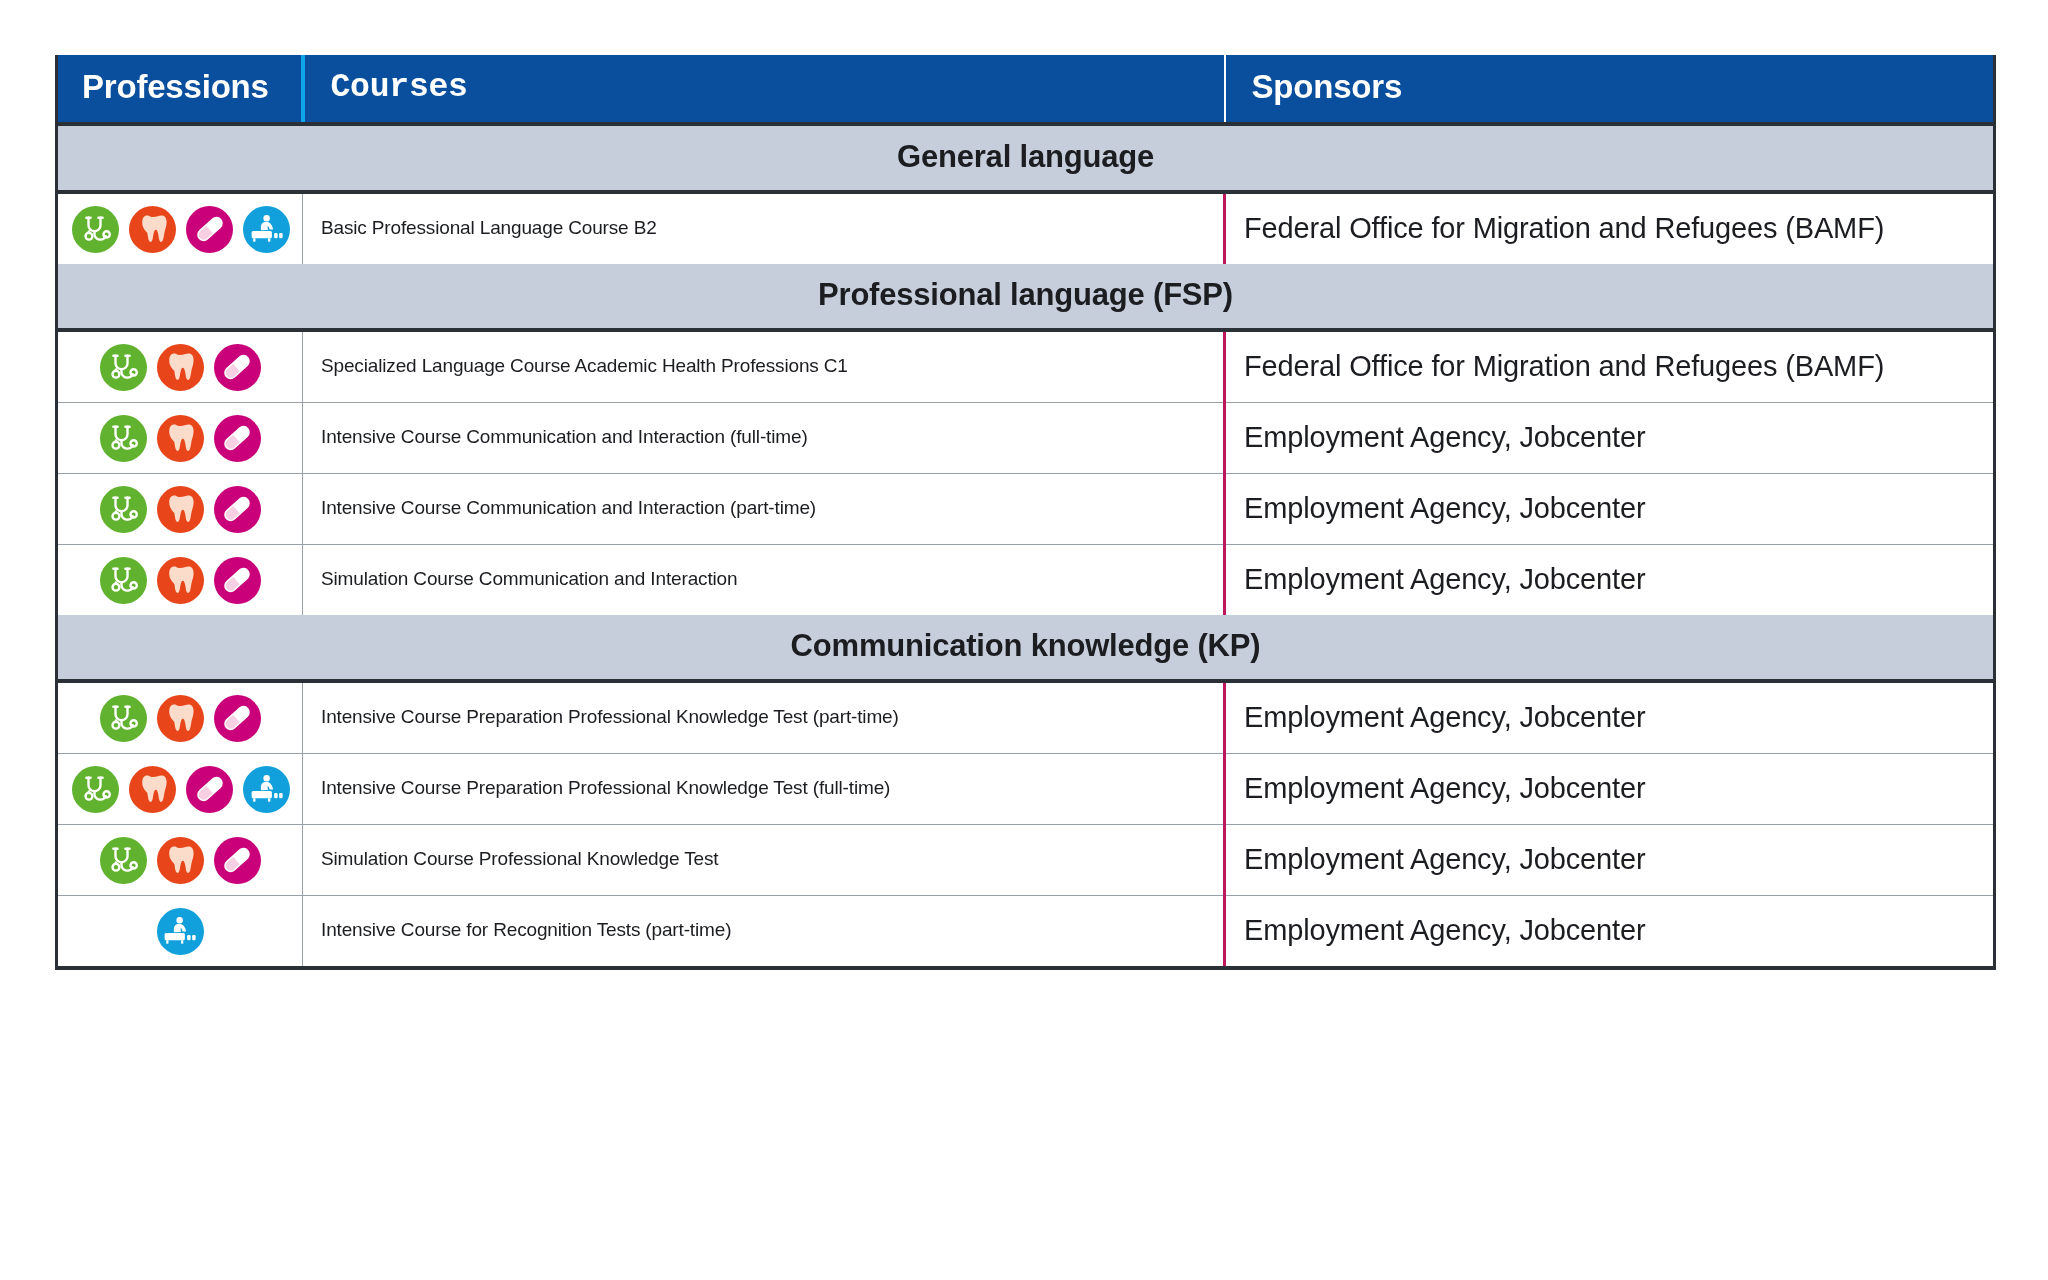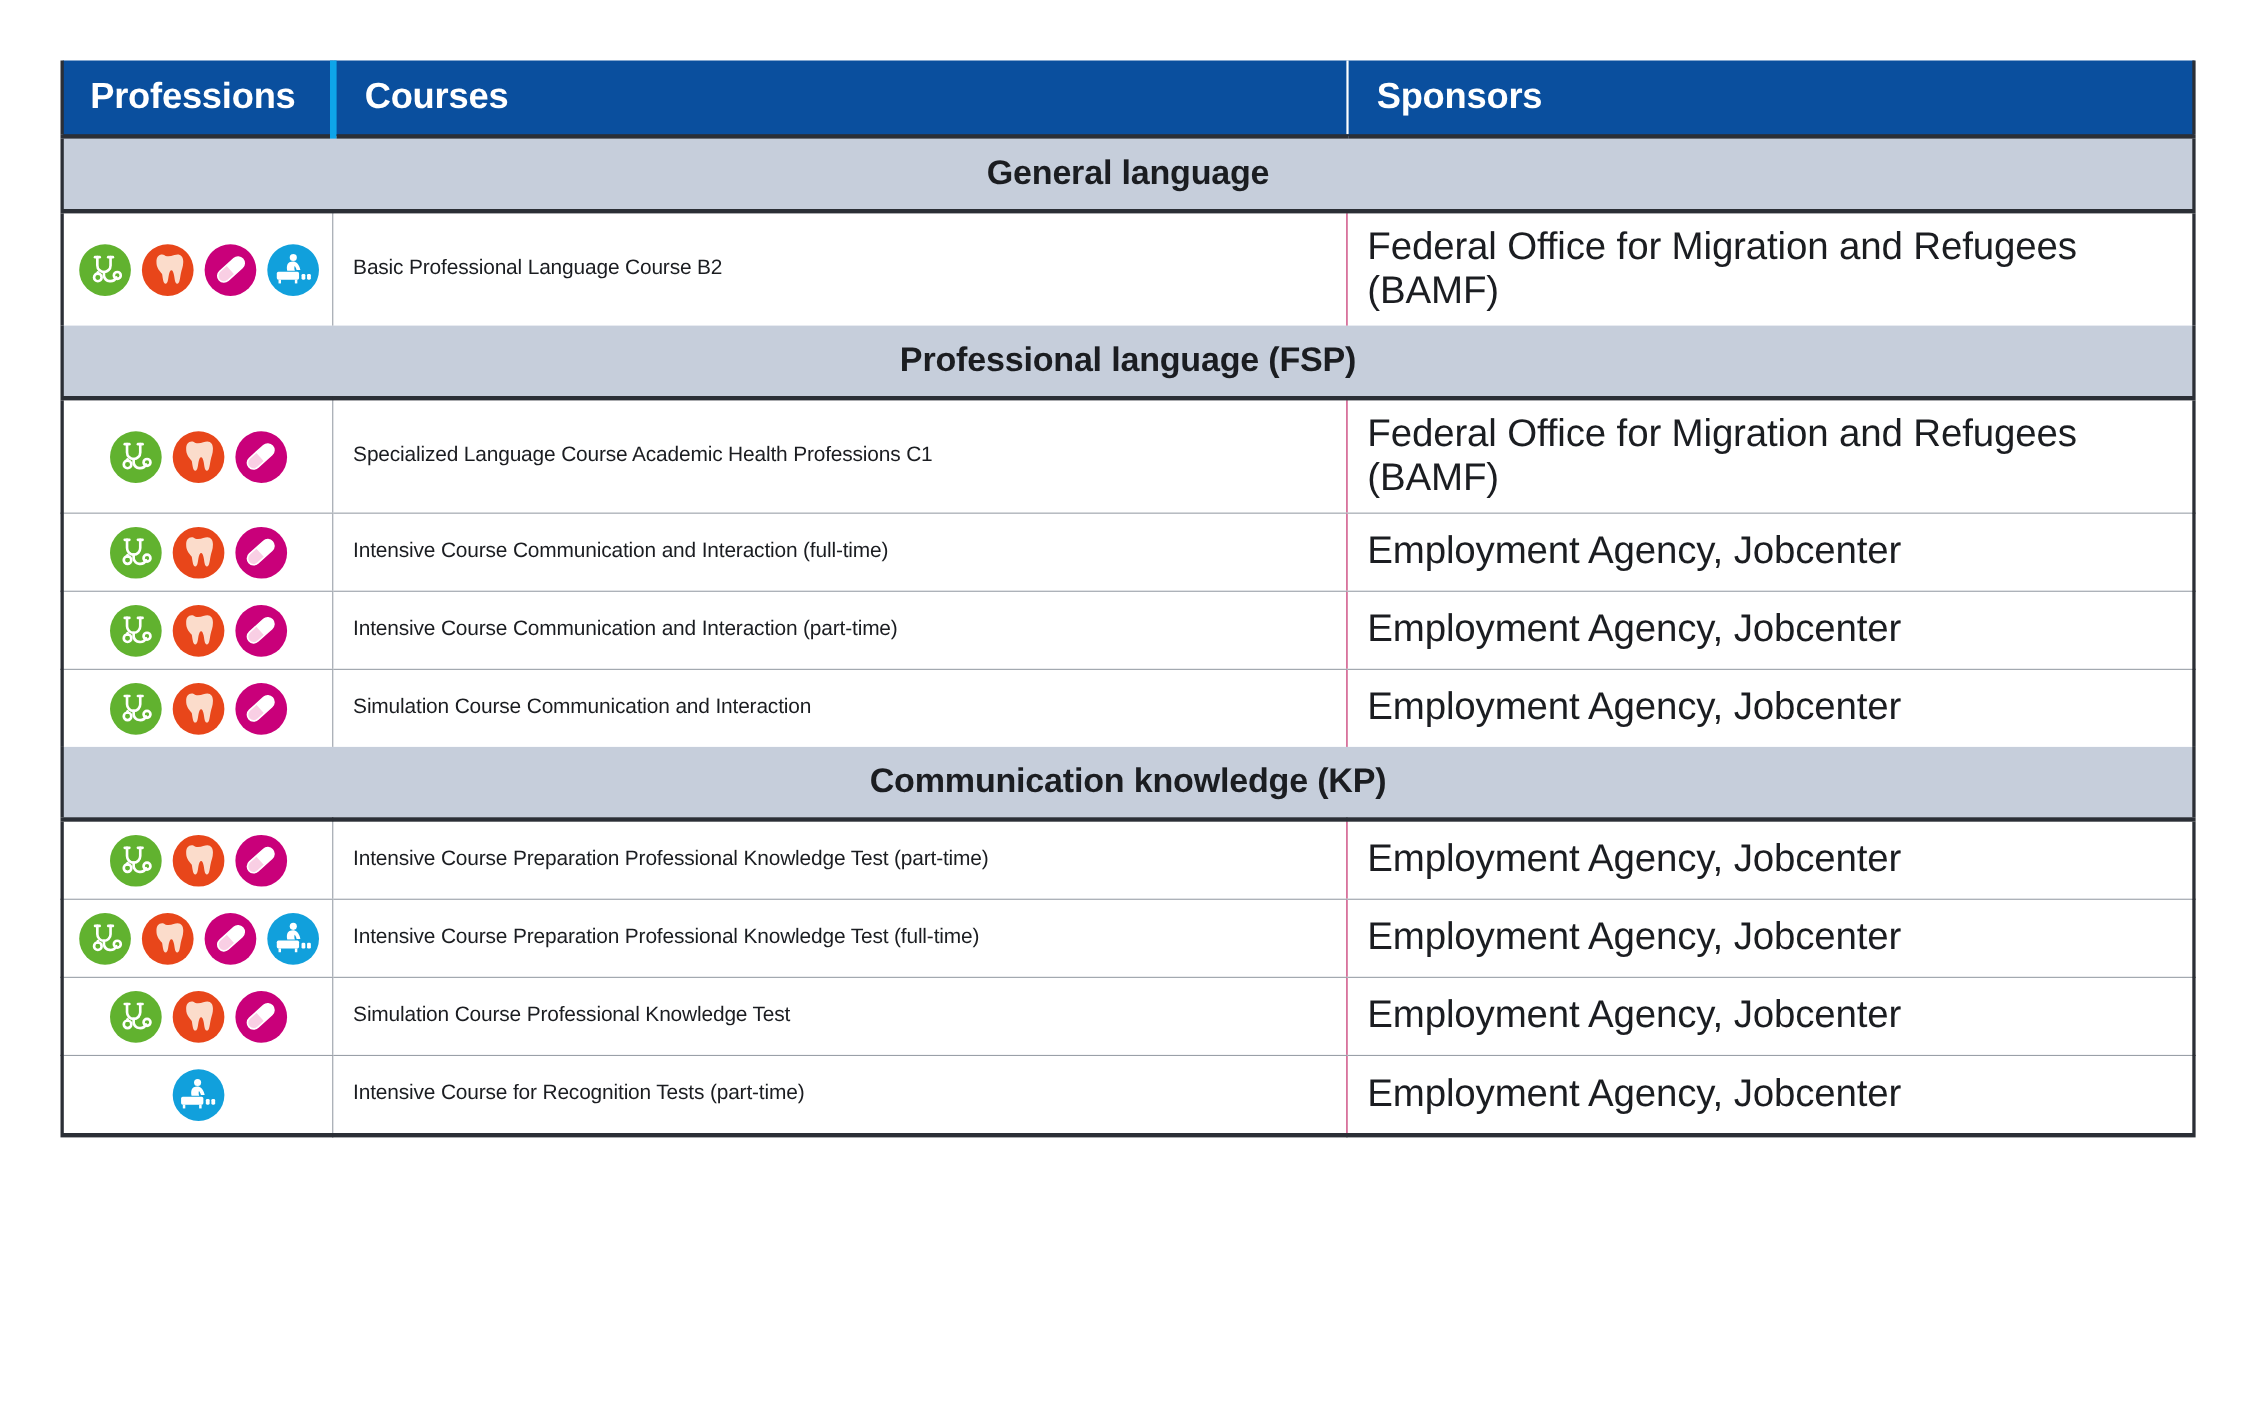--- a/index.html
+++ b/index.html
@@ -48,21 +48,21 @@
     font-size: 33px;
     font-weight: bold;
     text-align: left;
     padding: 13px 0 16px 26px;
     letter-spacing: -0.2px;
     border-bottom: 4px solid #2b2f36;
     vertical-align: middle;
     font-stretch: condensed;
   }
   thead th.th-prof { padding-left: 24px; }
-  thead th.th-course { border-left: 6px solid #0ea5e9; }
+  thead th.th-course { border-left: 4px solid #0ea5e9; font-family: Liberation Mono, monospace; }
   thead th.th-sponsor { border-left: 2px solid #ffffff; }
 
   
   tr.section-row td {
     background: #c6cedb;
     color: #1b1d21;
     font-size: 31px;
     font-weight: bold;
     text-align: center;
     padding: 13px 0 15px 0;
@@ -84,23 +84,23 @@
     text-align: center;
   }
   tbody tr.data-row td.cell-course {
     border-left: 1px solid #9aa0a8;
     padding: 10px 18px 12px 18px;
     font-size: 19px;
     color: #1b1d21;
     letter-spacing: -0.15px;
   }
   tbody tr.data-row td.cell-sponsor {
-    border-left: 1px solid #be185d;
+    border-left: 3px solid #be185d;
     padding: 10px 18px 12px 18px;
-    font-size: 35px;
+    font-size: 29px;
     color: #1b1d21;
     letter-spacing: -0.15px;
   }
   tbody tr.data-row.last-in-section td { border-bottom: 0; }
   tbody tr.data-row.final-row td { border-bottom: 0; }
 
   
   tfoot td {
     height: 0;
     border-top: 4px solid #2b2f36;

